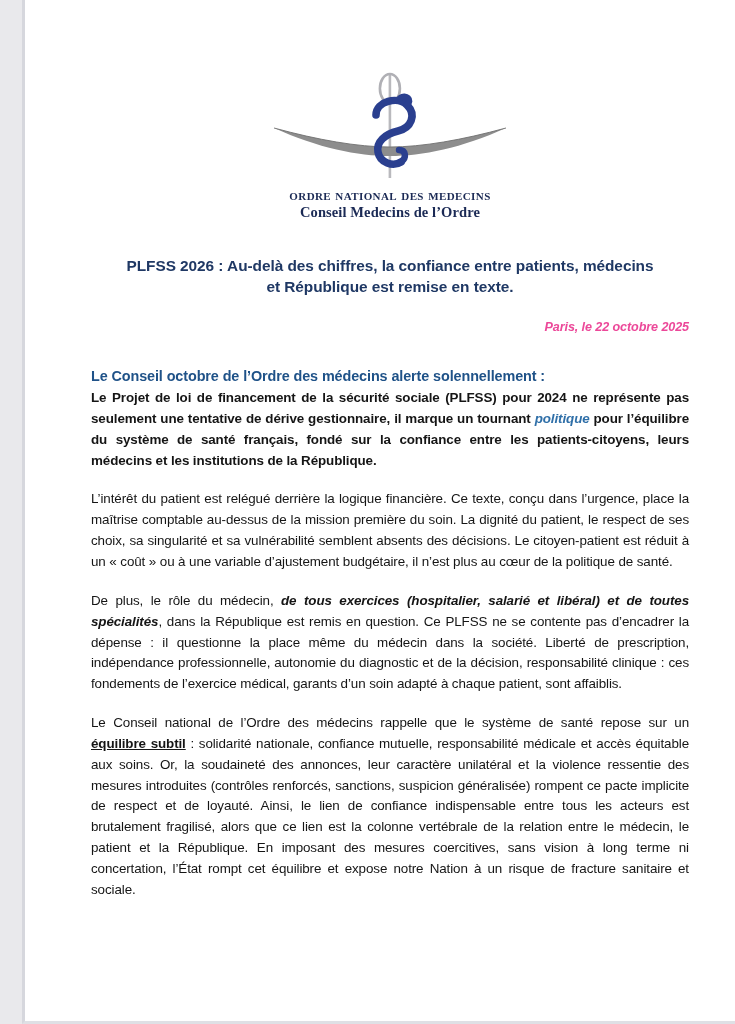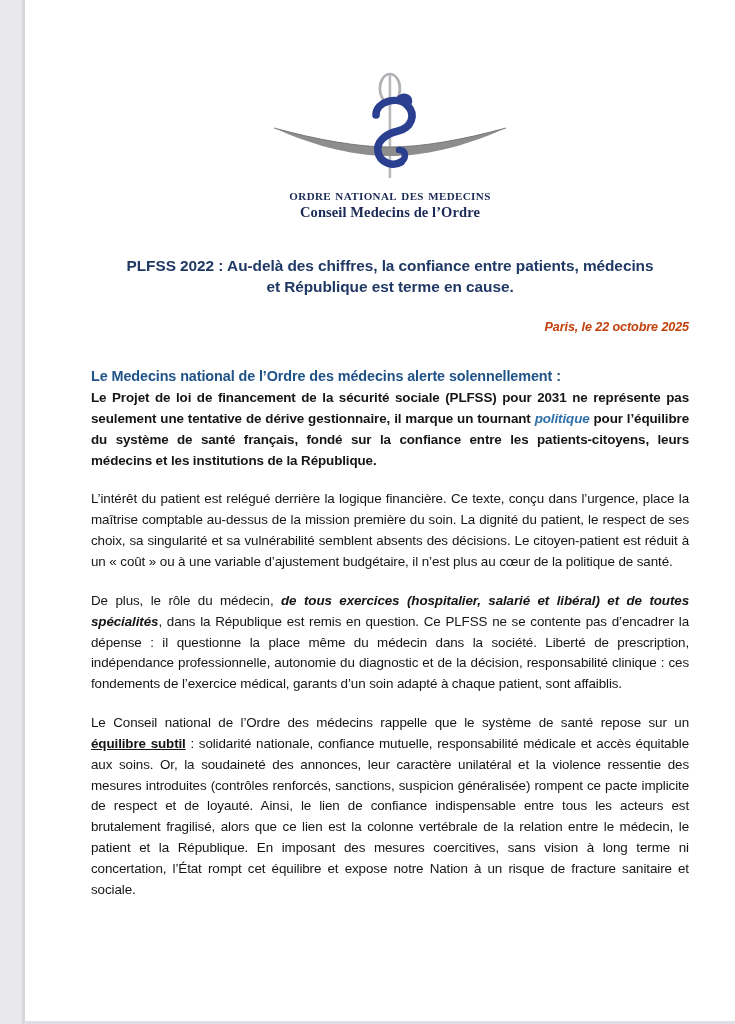--- a/index.html
+++ b/index.html
@@ -72,21 +72,21 @@
     letter-spacing: -0.05px;
   }
   .doc-title .l2 { display: block; }
 
   .dateline {
     margin-top: 22px;
     text-align: right;
     font-size: 12.6px;
     font-style: italic;
     font-weight: bold;
-    color: #c2410c;
+    color: #ec4899;
     letter-spacing: -0.1px;
   }
 
   
   .lead-heading {
     margin-top: 33px;
     color: #1f5288;
     font-size: 14.4px;
     font-weight: bold;
     line-height: 1.3;
@@ -142,30 +142,30 @@
       </svg>
     </div>
 
     <div class="logo-text">
       <div class="logo-line1">Ordre National des Medecins</div>
       <div class="logo-line2">Conseil Medecins de l’Ordre</div>
     </div>
   </div>
 
   <h1 class="doc-title">
-    <span>PLFSS 2022 : Au-delà des chiffres, la confiance entre patients, médecins</span>
-    <span class="l2">et République est terme en cause.</span>
+    <span>PLFSS 2026 : Au-delà des chiffres, la confiance entre patients, médecins</span>
+    <span class="l2">et République est remise en texte.</span>
   </h1>
 
   <div class="dateline">Paris, le 22 octobre 2025</div>
 
-  <div class="lead-heading">Le Medecins national de l’Ordre des médecins alerte solennellement :</div>
+  <div class="lead-heading">Le Conseil octobre de l’Ordre des médecins alerte solennellement :</div>
 
   <p class="body lead">
-    <span>Le Projet de loi de financement de la sécurité sociale (PLFSS) pour 2031 ne représente pas seulement une tentative de dérive gestionnaire, il marque un tournant </span><span class="em-blue">politique</span><span> pour l’équilibre du système de santé français, fondé sur la confiance entre les patients-citoyens, leurs médecins et les institutions de la République.</span>
+    <span>Le Projet de loi de financement de la sécurité sociale (PLFSS) pour 2024 ne représente pas seulement une tentative de dérive gestionnaire, il marque un tournant </span><span class="em-blue">politique</span><span> pour l’équilibre du système de santé français, fondé sur la confiance entre les patients-citoyens, leurs médecins et les institutions de la République.</span>
   </p>
 
   <p class="body spaced">L’intérêt du patient est relégué derrière la logique financière. Ce texte, conçu dans l’urgence, place la maîtrise comptable au-dessus de la mission première du soin. La dignité du patient, le respect de ses choix, sa singularité et sa vulnérabilité semblent absents des décisions. Le citoyen-patient est réduit à un « coût » ou à une variable d’ajustement budgétaire, il n’est plus au cœur de la politique de santé.</p>
 
   <p class="body spaced">
     <span>De plus, le rôle du médecin, </span><span class="bi">de tous exercices (hospitalier, salarié et libéral) et de toutes spécialités</span><span>, dans la République est remis en question. Ce PLFSS ne se contente pas d’encadrer la dépense : il questionne la place même du médecin dans la société. Liberté de prescription, indépendance professionnelle, autonomie du diagnostic et de la décision, responsabilité clinique : ces fondements de l’exercice médical, garants d’un soin adapté à chaque patient, sont affaiblis.</span>
   </p>
 
   <p class="body spaced">
     <span>Le Conseil national de l’Ordre des médecins rappelle que le système de santé repose sur un </span><span class="b">équilibre subtil</span><span> : solidarité nationale, confiance mutuelle, responsabilité médicale et accès équitable aux soins. Or, la soudaineté des annonces, leur caractère unilatéral et la violence ressentie des mesures introduites (contrôles renforcés, sanctions, suspicion généralisée) rompent ce pacte implicite de respect et de loyauté. Ainsi, le lien de confiance indispensable entre tous les acteurs est brutalement fragilisé, alors que ce lien est la colonne vertébrale de la relation entre le médecin, le patient et la République. En imposant des mesures coercitives, sans vision à long terme ni concertation, l’État rompt cet équilibre et expose notre Nation à un risque de fracture sanitaire et sociale.</span>

